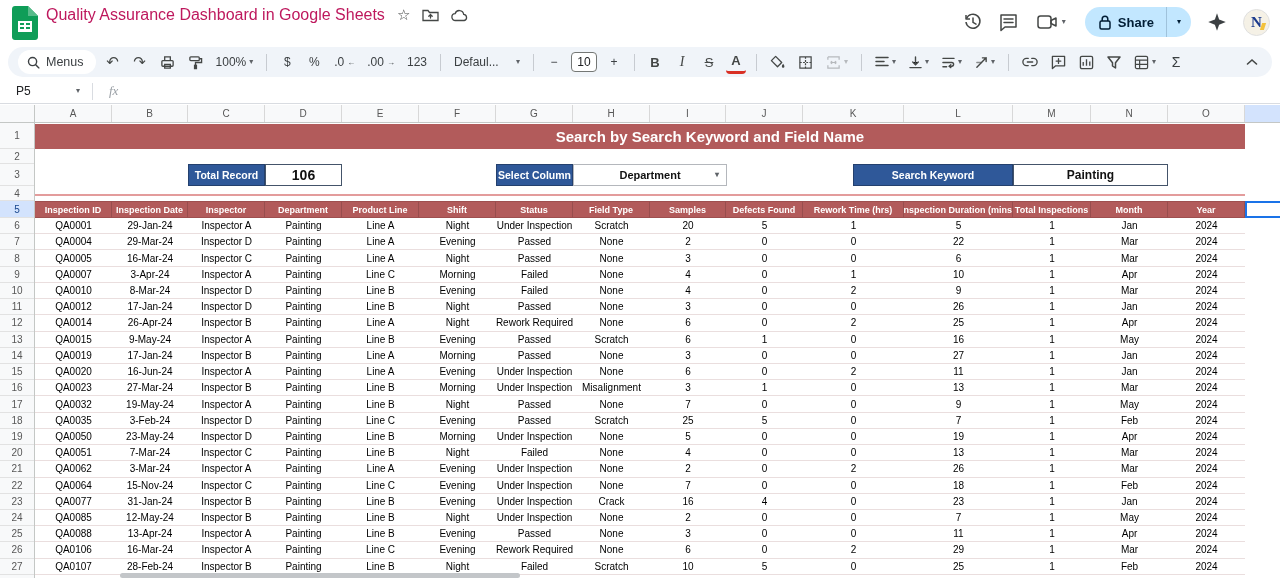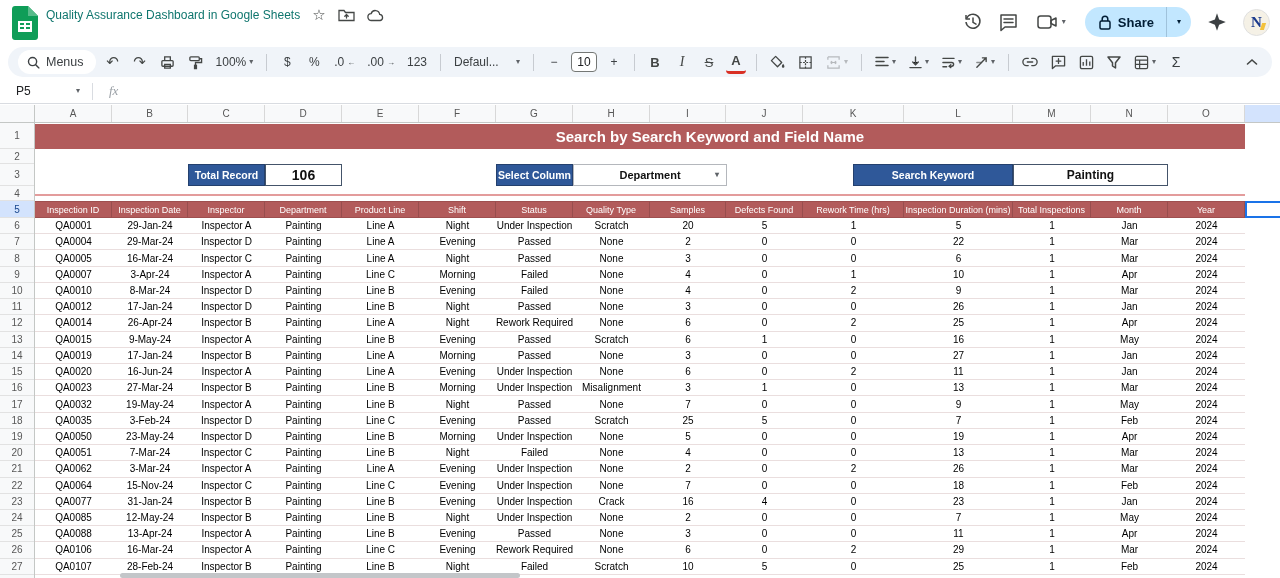--- a/index.html
+++ b/index.html
@@ -10,21 +10,21 @@
   html,body{width:1280px;height:578px;overflow:hidden;background:#fff;
     font-family:"Liberation Sans",sans-serif;-webkit-font-smoothing:antialiased}
   .ic{display:inline-flex;align-items:center;justify-content:center;color:var(--icon)}
   .ic svg{display:block}
   .caret{font-size:8px;color:#5f6368;line-height:1}
 
   
   #topbar{position:absolute;top:0;left:0;width:1280px;height:46px;background:#fff}
   #logo{position:absolute;left:12px;top:6px;width:26px;height:34px}
   #title-row{position:absolute;left:46px;top:6px;display:flex;align-items:center;gap:12px}
-  #doc-title{font-size:12px;color:#0f766e}
+  #doc-title{font-size:16px;color:#be185d}
   #menubar{position:absolute;left:42px;top:26px;display:flex;align-items:center}
   .mi{font-size:13px;color:#202124;padding:1px 6px;border-radius:4px;cursor:default}
   #top-right{position:absolute;right:10px;top:6px;height:32px;display:flex;align-items:center;gap:16px}
   #share-btn{display:flex;align-items:center;height:30px;background:var(--share-bg);border-radius:15px;overflow:hidden}
   #share-main{display:flex;align-items:center;gap:7px;padding:0 12px 0 14px;height:100%}
   #share-label{font-size:13px;font-weight:bold;color:#001d35}
   #share-div{width:1px;height:30px;background:rgba(0,29,53,.18)}
   #share-caret{padding:0 10px;height:100%;display:flex;align-items:center}
   #avatar{width:27px;height:27px;border-radius:50%;background:#f5f1e6;border:1px solid #e0e0e0;
     display:flex;align-items:center;justify-content:center;font-family:"Liberation Serif",serif;
@@ -76,21 +76,21 @@
   .ctl-label{position:absolute;top:41px;height:22px;background:var(--accent-blue);color:#fff;
     font-weight:bold;font-size:10.5px;display:flex;align-items:center;justify-content:center;border:1px solid #24406e}
   .ctl-value{position:absolute;top:41px;height:22px;background:#fff;border:1.5px solid #44546a;
     display:flex;align-items:center;justify-content:center;font-weight:bold;color:#111}
   #select-dd{position:absolute;top:41px;height:22px;background:#fff;border:1px solid #b4b7bc;
     display:flex;align-items:center;justify-content:center;font-weight:bold;font-size:11px;color:#111}
   #select-dd .caret{position:absolute;right:7px}
   #red-line{position:absolute;left:0;top:71px;width:1210px;height:2px;background:#e39c9c}
 
   #thead{position:absolute;left:0;top:78px;height:17px;display:flex}
-  .th{flex:none;background:var(--accent-red);color:#fff;font-weight:normal;font-size:9px;
+  .th{flex:none;background:var(--accent-red);color:#fff;font-weight:bold;font-size:9px;
     display:flex;align-items:center;justify-content:center;border-right:1px solid rgba(0,0,0,.14);
     border-top:1px solid #9e4f4f;border-bottom:1px solid #9e4f4f;white-space:nowrap;overflow:hidden}
   #p5-cell{position:absolute;left:1210px;top:78px;width:35px;height:17px;background:#fff;
     border:2px solid var(--sel-blue);border-right:none}
 
   #trows{position:absolute;left:0;top:95px;width:1210px}
   .tr{display:flex;height:16.23px;border-bottom:1px solid #eadede}
   .td{flex:none;font-size:10px;color:#000;display:flex;align-items:center;justify-content:center;
     white-space:nowrap;overflow:hidden}
   #hscroll{position:absolute;left:85px;bottom:0;width:400px;height:5px;border-radius:3px;background:#c3c6c9}
@@ -382,21 +382,21 @@
       <div id="red-line"></div>
 
       <div id="thead">
           <div class="th" style="width:77px">Inspection ID</div>
           <div class="th" style="width:76px">Inspection Date</div>
           <div class="th" style="width:77px">Inspector</div>
           <div class="th" style="width:77px">Department</div>
           <div class="th" style="width:77px">Product Line</div>
           <div class="th" style="width:77px">Shift</div>
           <div class="th" style="width:77px">Status</div>
-          <div class="th" style="width:77px">Quality Type</div>
+          <div class="th" style="width:77px">Field Type</div>
           <div class="th" style="width:76px">Samples</div>
           <div class="th" style="width:77px">Defects Found</div>
           <div class="th" style="width:101px">Rework Time (hrs)</div>
           <div class="th" style="width:109px">Inspection Duration (mins)</div>
           <div class="th" style="width:78px">Total Inspections</div>
           <div class="th" style="width:77px">Month</div>
           <div class="th" style="width:77px">Year</div>
         </div>
       <div id="p5-cell"></div>
 

